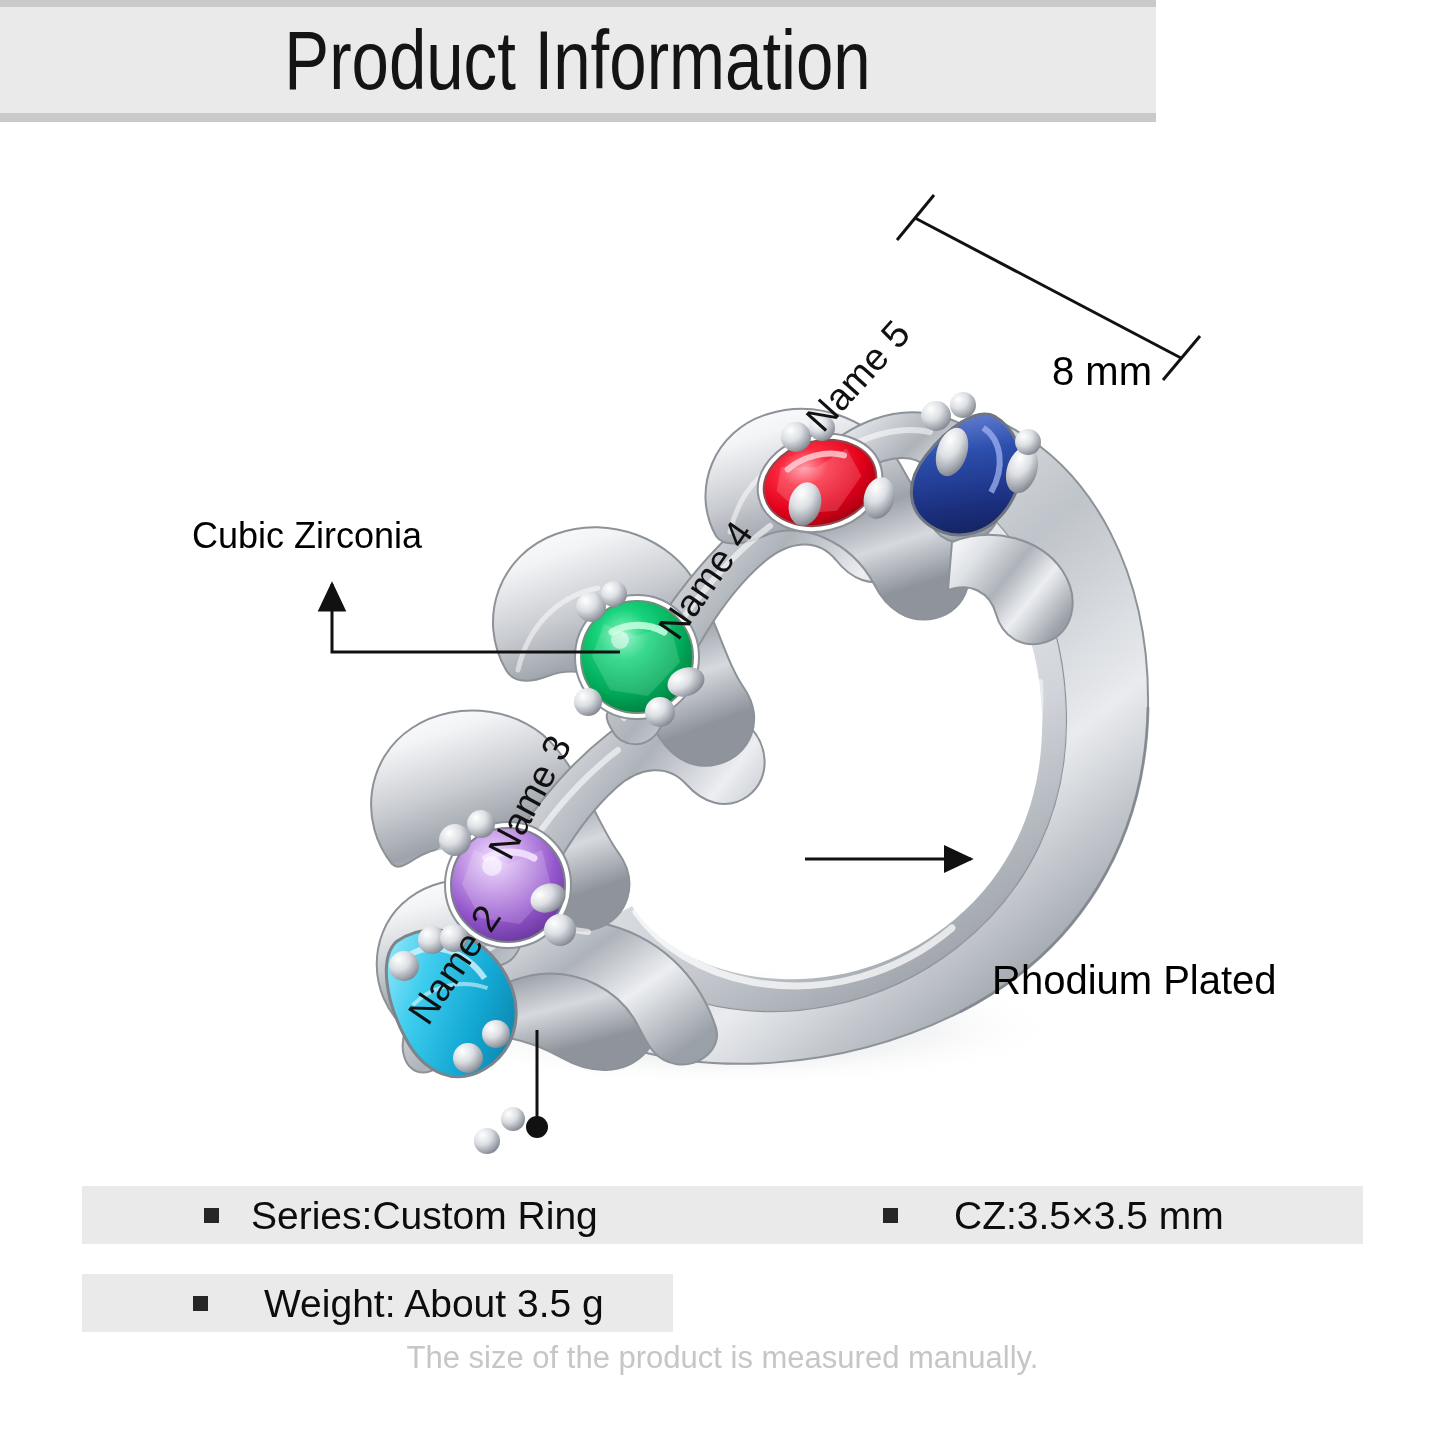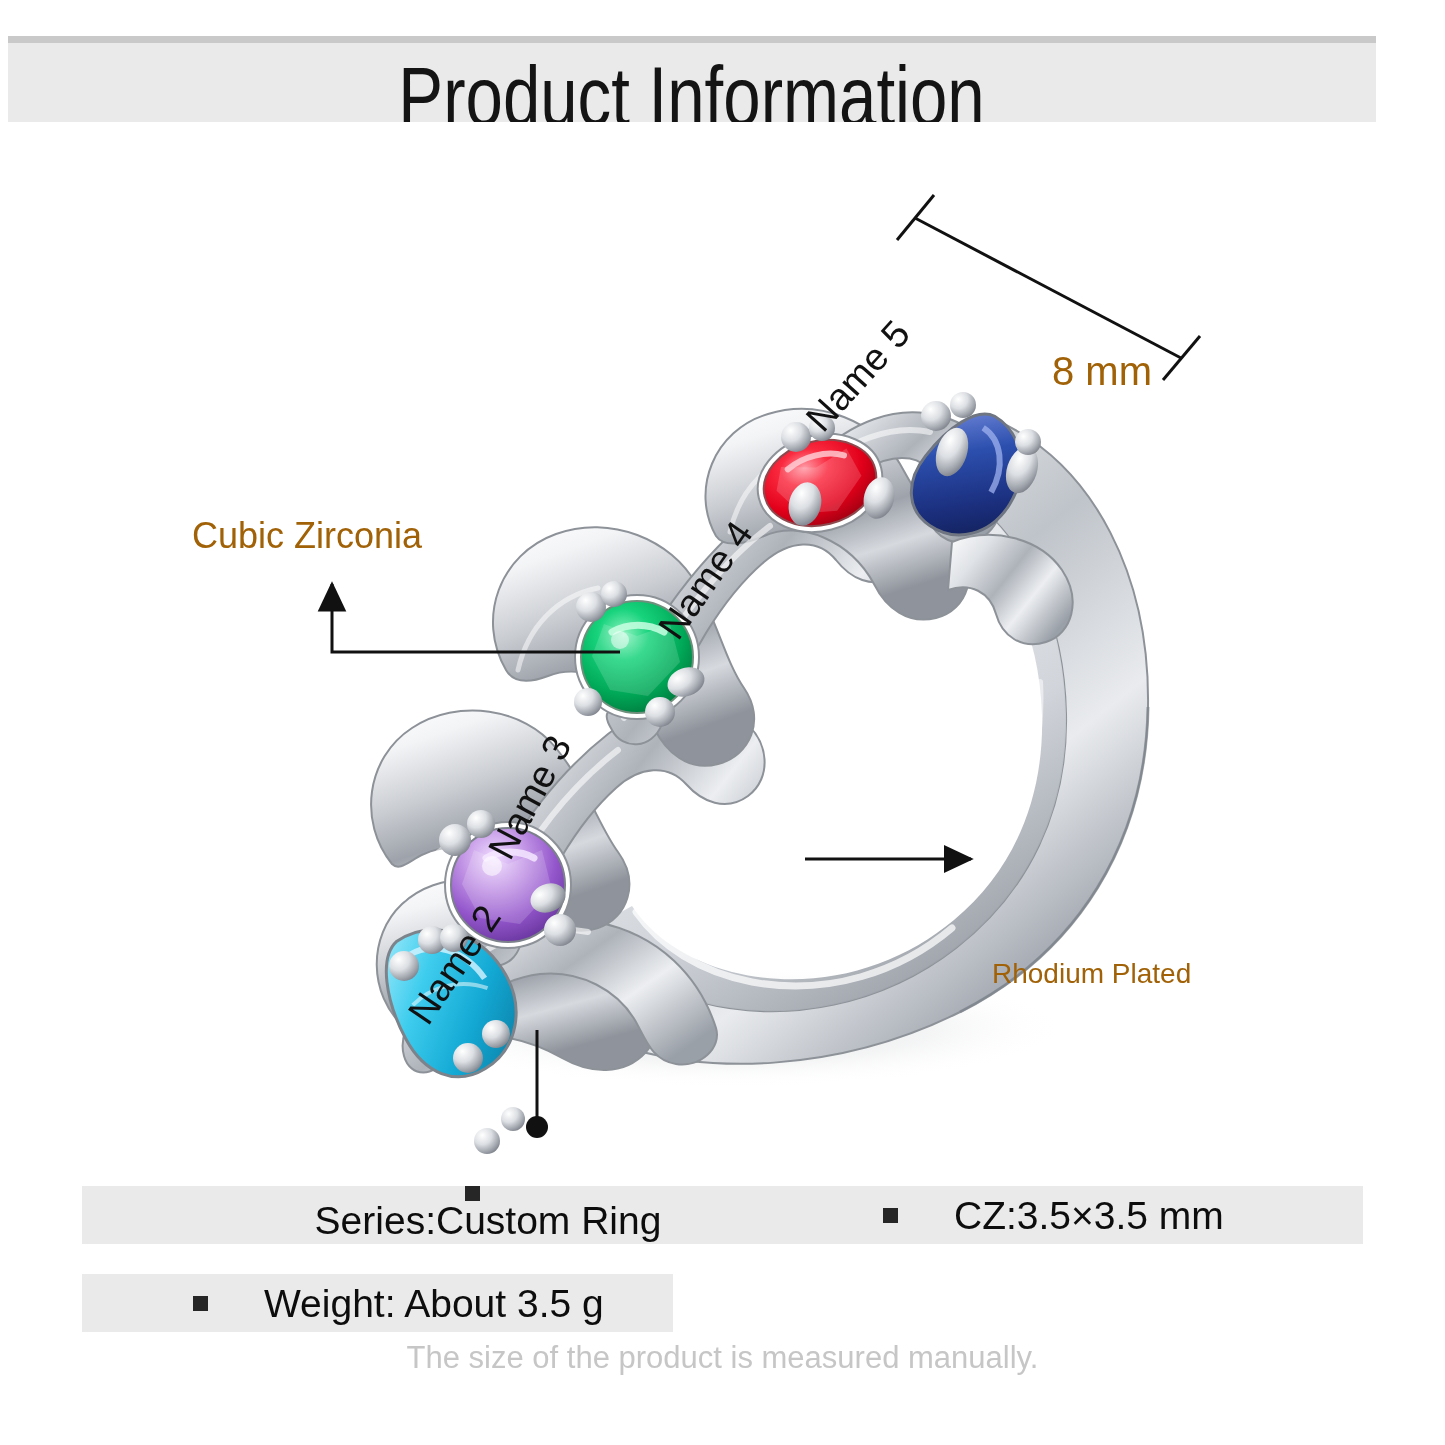--- a/index.html
+++ b/index.html
@@ -11,32 +11,31 @@
     width: 1445px;
     height: 1445px;
     font-family: "Liberation Sans", sans-serif;
     position: relative;
     overflow: hidden;
   }
 
   
   #header-band {
     position: absolute;
-    left: 8px;
+    left: 0;
     top: 0;
-    width: 1368px;
+    width: 1156px;
     height: 122px;
     background: #eaeaea;
     border-top: 7px solid #c9c9c9;
     border-bottom: 9px solid #c9c9c9;
     box-sizing: border-box;
     display: flex;
     align-items: center;
     justify-content: center;
-    margin-top: 36px;
   }
   #page-title {
     font-family: "Liberation Sans Narrow", "Liberation Sans", sans-serif;
     font-size: 84px;
     font-weight: 400;
     color: #141414;
     letter-spacing: 0px;
     transform: scaleX(0.80);
     transform-origin: center;
     white-space: nowrap;
@@ -55,27 +54,27 @@
   #product-svg {
     display: block;
     width: 1445px;
     height: 1060px;
   }
 
   
   .callout-label {
     position: absolute;
     font-family: "Liberation Sans", sans-serif;
-    color: #a16207;
+    color: #000000;
     white-space: nowrap;
     line-height: 1;
   }
   #label-cubic-zirconia { left: 192px; top: 396px; font-size: 36px; }
   #label-dimension      { left: 1052px; top: 229px; font-size: 40px; }
-  #label-rhodium        { left: 992px; top: 838px; font-size: 28px; }
+  #label-rhodium        { left: 992px; top: 838px; font-size: 40px; }
   #label-name1          { left: 464px; top: 1071px; font-size: 40px; }
 
   
   #spec-grid {
     position: absolute;
     left: 0;
     top: 1186px;
     width: 1445px;
     height: 148px;
   }
@@ -88,21 +87,21 @@
   }
   #spec-row-0 { top: 0px; }
   #spec-row-1 { top: 88px; }
   .spec-cell {
     background: #eaeaea;
     height: 58px;
     display: flex;
     align-items: center;
     box-sizing: border-box;
   }
-  .spec-cell-left  { width: 690px; padding-left: 122px; flex-direction: column; }
+  .spec-cell-left  { width: 690px; padding-left: 122px; }
   .spec-cell-right { width: 591px; padding-left: 111px; gap: 24px; }
   .spec-bullet {
     width: 15px;
     height: 15px;
     background: #262626;
     margin-right: 32px;
     flex: 0 0 auto;
   }
   .spec-text {
     font-family: "Liberation Sans", sans-serif;

